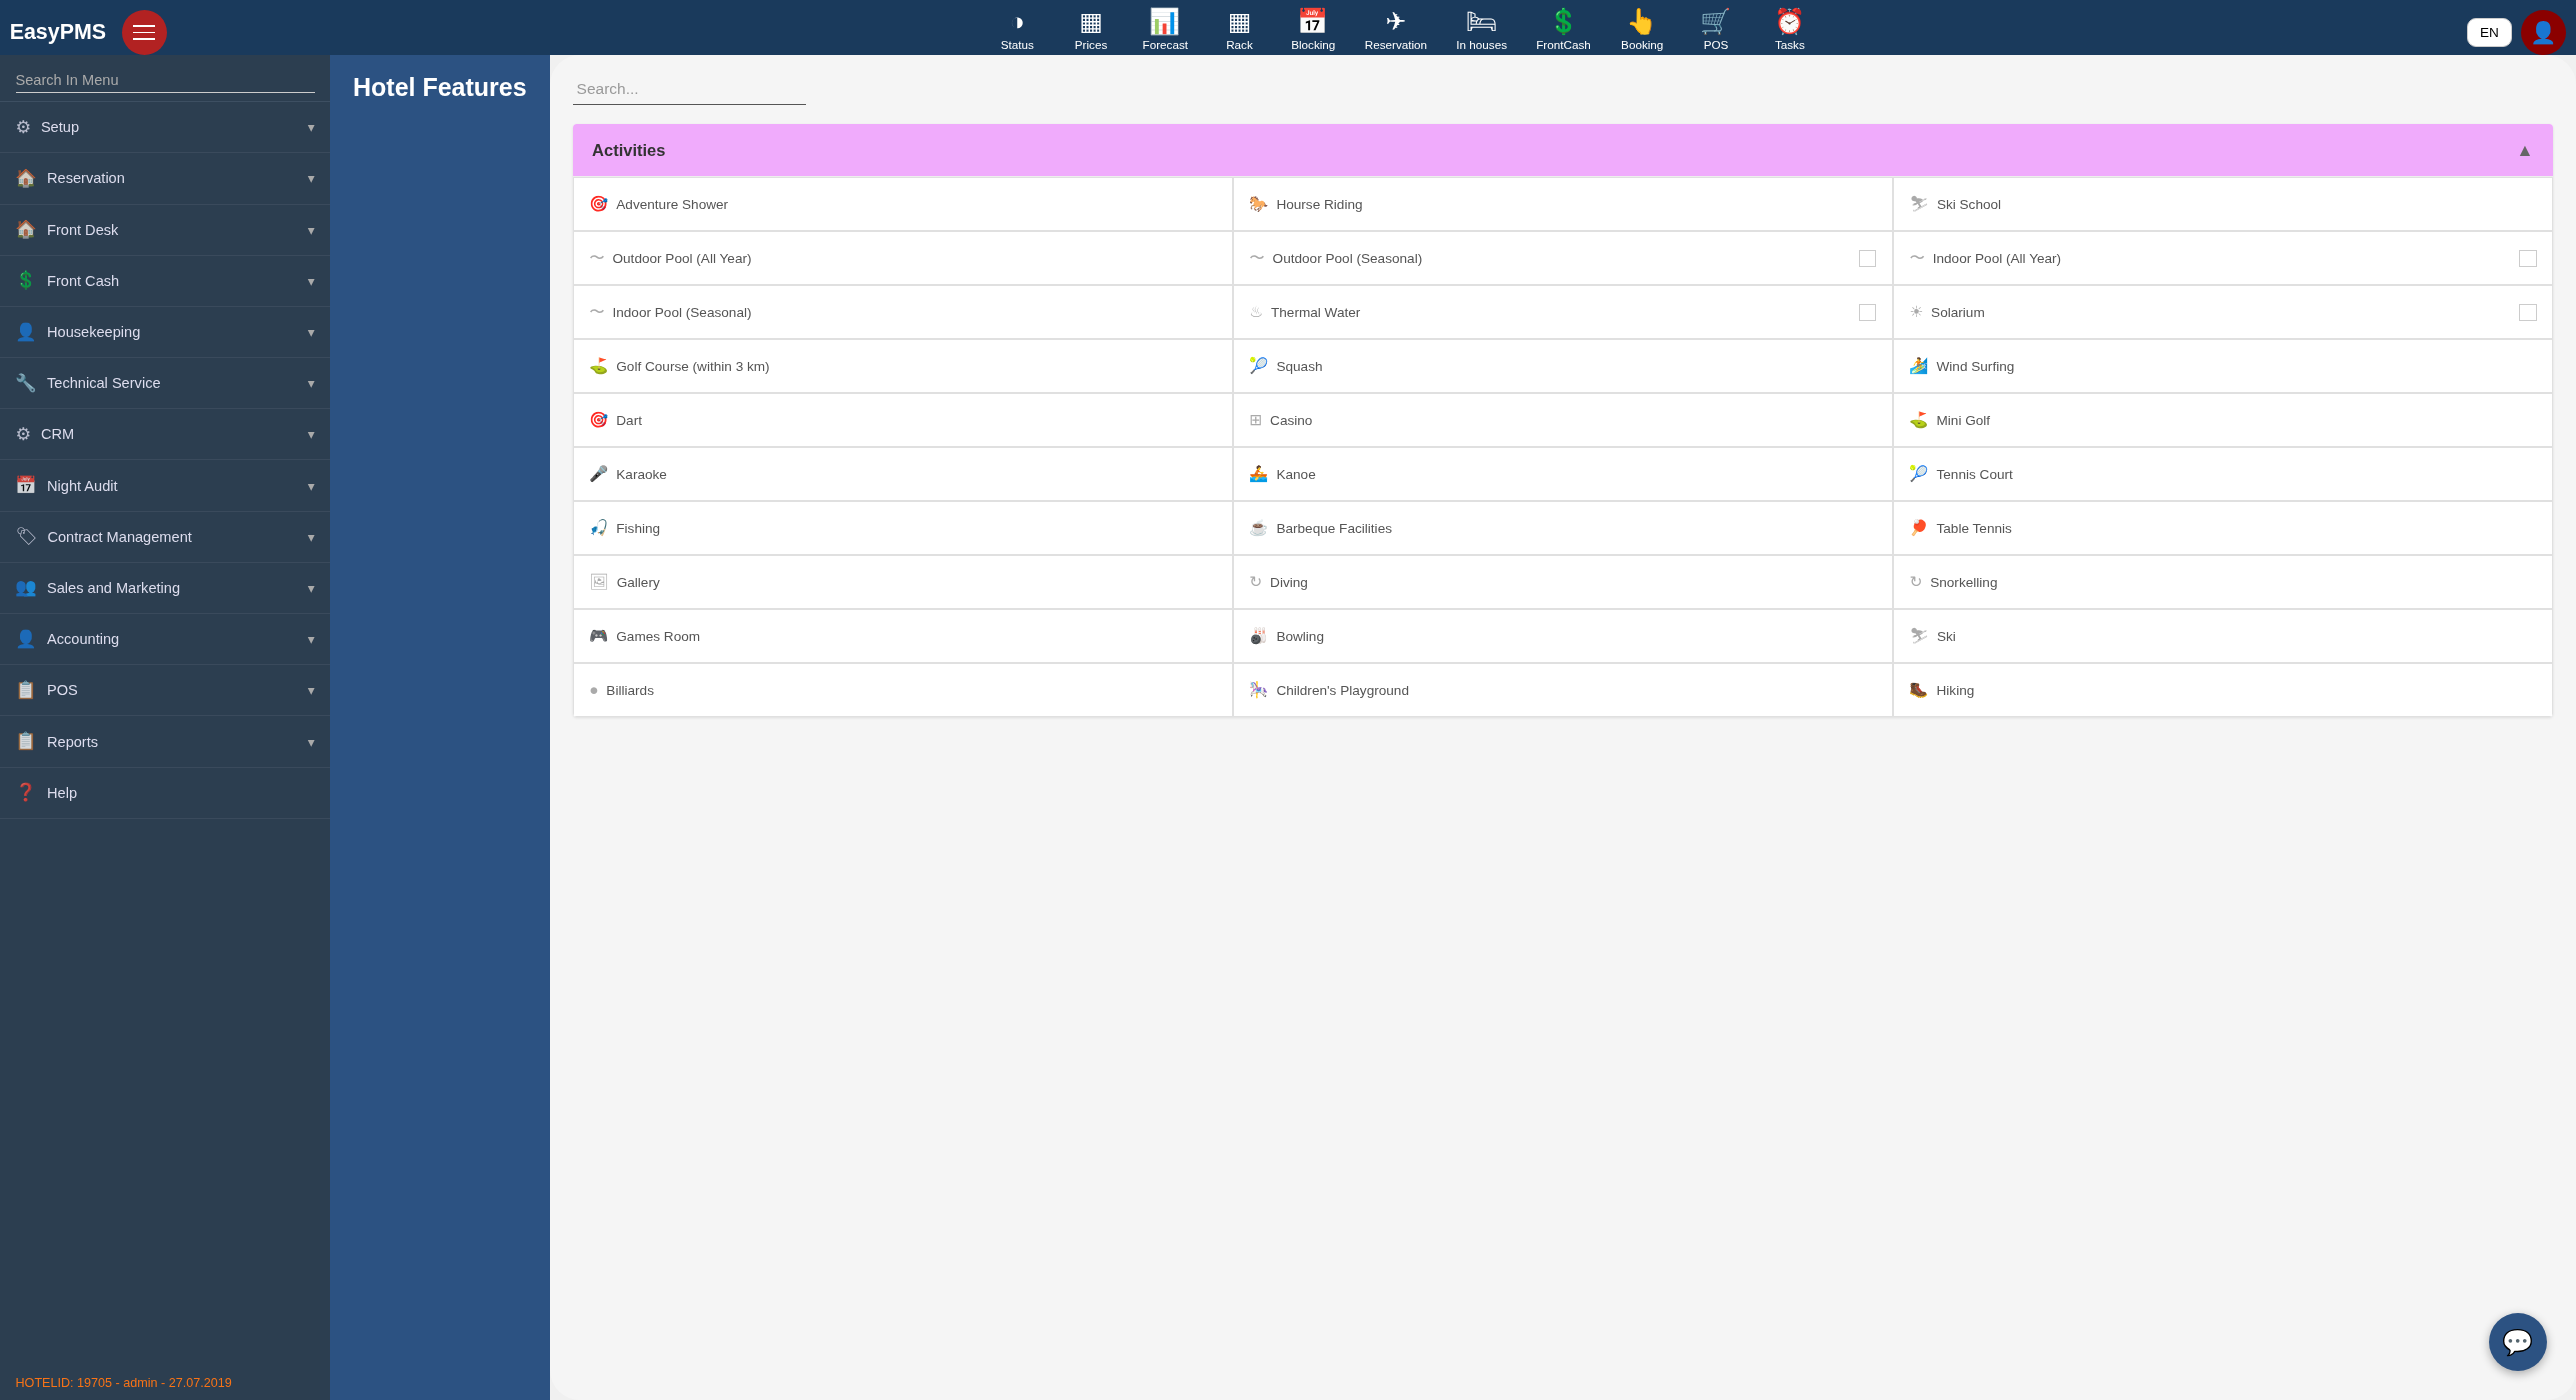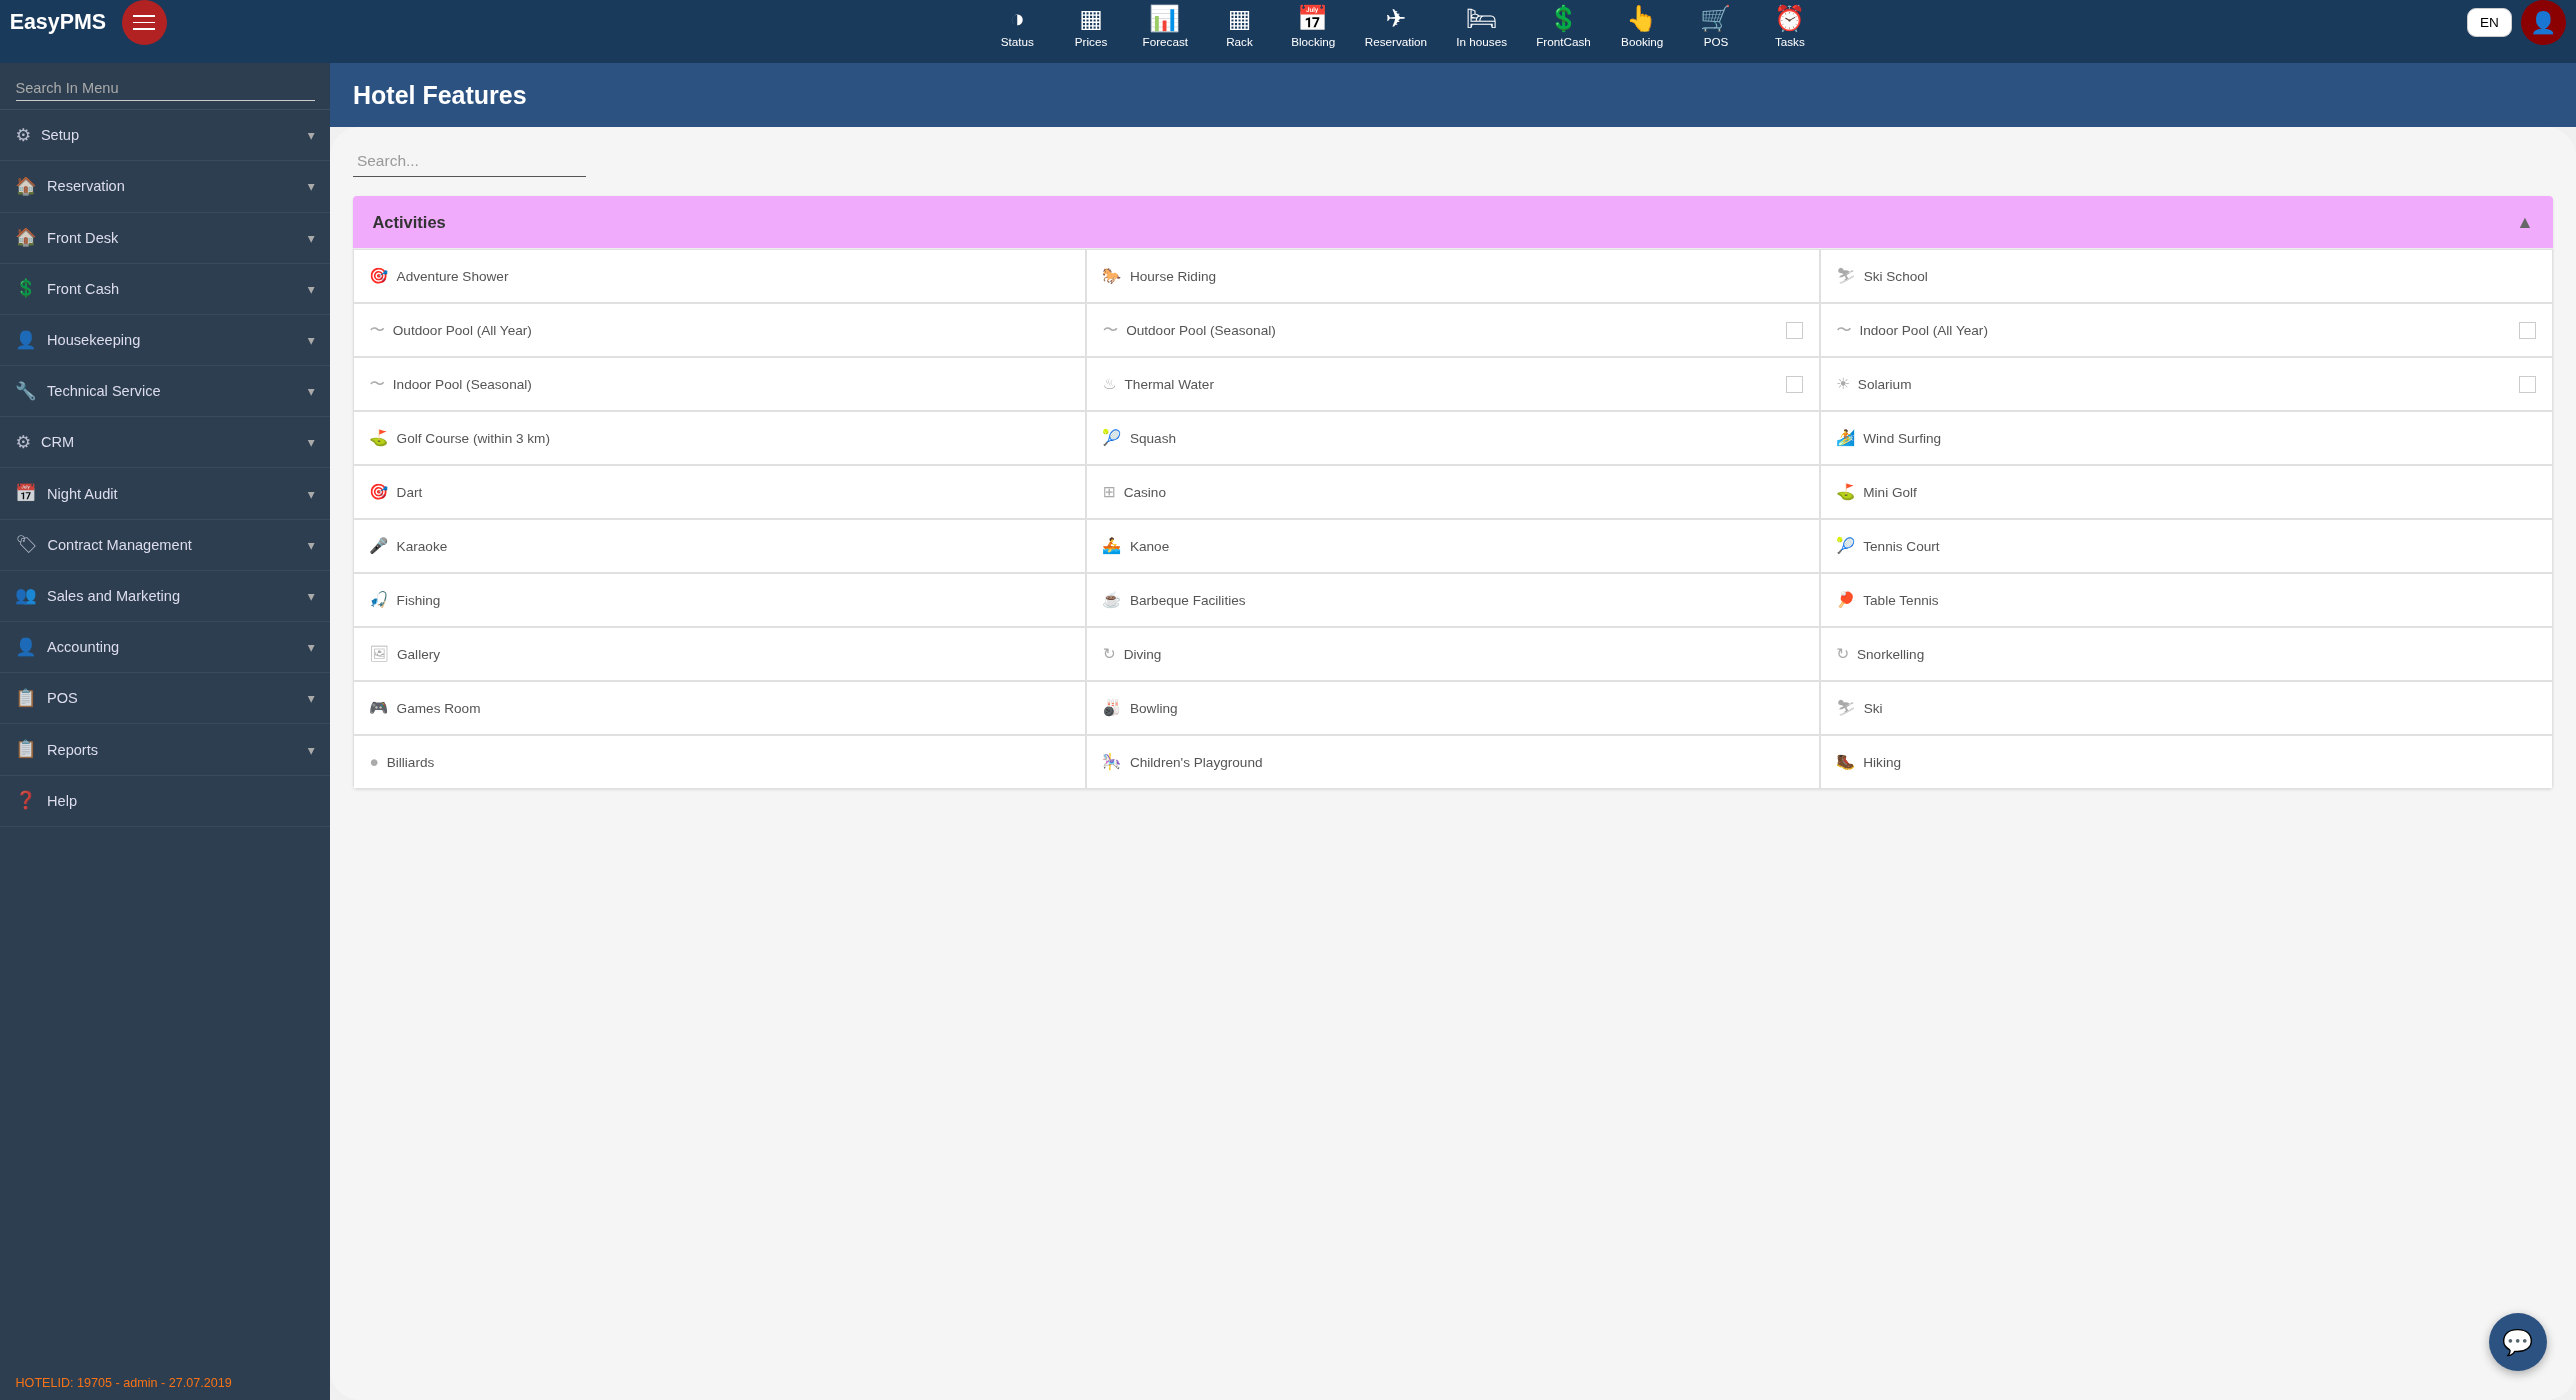--- a/index.html
+++ b/index.html
@@ -2,22 +2,22 @@
 <html><head>
   <meta charset="utf-8">
   <style>
     * { box-sizing: border-box; margin: 0; padding: 0; }
     body { font-family: Arial, sans-serif; background: #f0f0f0; display: flex; flex-direction: column; height: 100vh; overflow: hidden; }
 
     
     .top-nav {
       background: #1a3a5c;
       display: flex;
-      align-items: flex-start;
-      height: 63px;
+      align-items: flex-end;
+      height: 55px;
       padding: 0 9.7px;
       flex-shrink: 0;
     }
     .logo-area {
       display: flex;
       align-items: center;
       width: 330px;
       flex-shrink: 0;
     }
     .logo-text {
@@ -144,21 +144,20 @@
       padding: 9.7px 15.5px;
       color: #f97316;
       font-size: 12.6px;
       margin-top: auto;
     }
 
     
     .content {
       flex: 1;
       display: flex;
-      flex-direction: column;
       overflow: hidden;
     }
     .page-header {
       background: #2c5282;
       padding: 17.5px 23px;
       flex-shrink: 0;
     }
     .page-header h1 {
       color: white;
       font-size: 25px;

